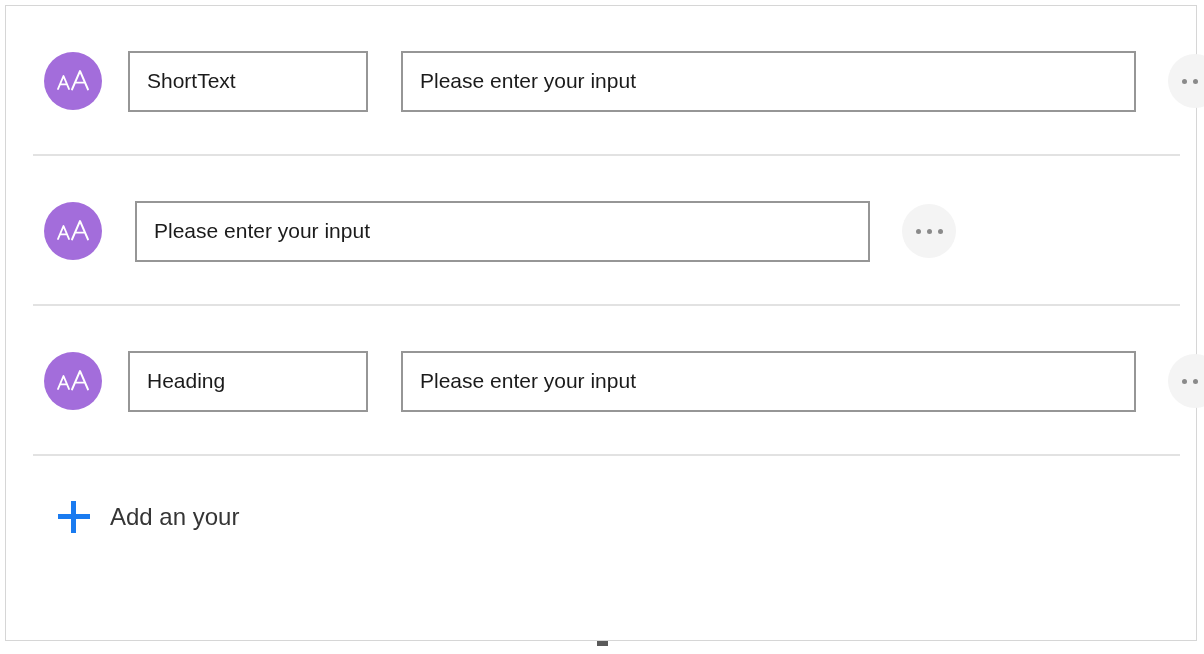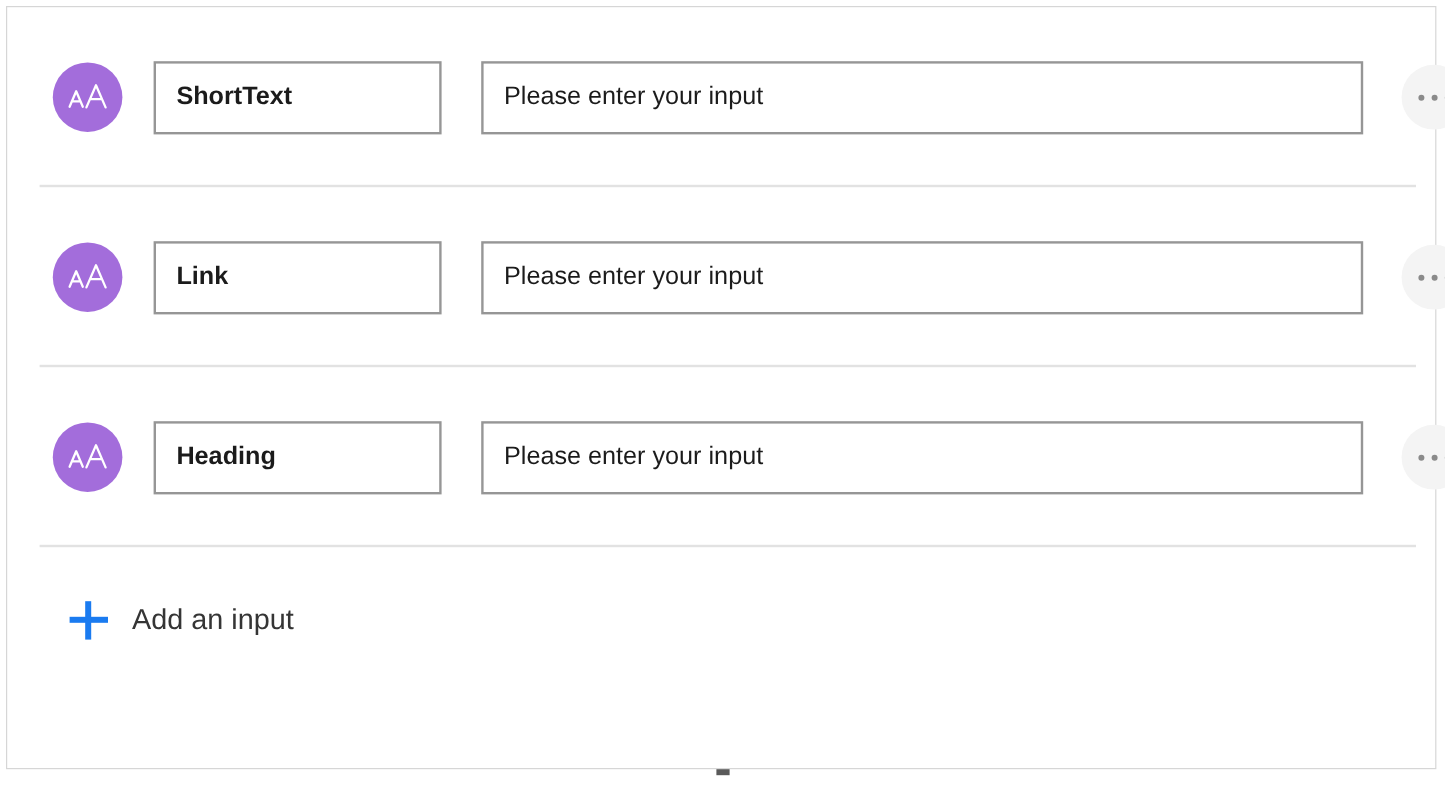--- a/index.html
+++ b/index.html
@@ -133,21 +133,20 @@
     margin-left: 26px;
     border: 2px solid #969696;
     background: #ffffff;
     box-sizing: border-box;
     display: flex;
     align-items: center;
     padding: 0 17px;
     font-size: 21px;
     color: #1b1b1b;
     cursor: text;
-    font-weight: bold;
   }
 
   .value-field {
     flex: 0 0 auto;
     width: 735px;
     height: 61px;
     margin-left: 33px;
     border: 2px solid #969696;
     background: #ffffff;
     box-sizing: border-box;
@@ -251,21 +250,20 @@
       </div>
     </div>
 
     <div class="input-row">
       <div class="type-avatar">
         <svg width="36" height="26" viewBox="0 0 36 26" aria-hidden="true">
           <path d="M3 21 L8.5 8 L14 21 M5.3 16.4 L11.7 16.4" fill="none" stroke="#ffffff" stroke-width="1.9" stroke-linecap="round" stroke-linejoin="round"></path>
           <path d="M17 21.5 L25 3 L33 21.5 M20 14.6 L30 14.6" fill="none" stroke="#ffffff" stroke-width="1.9" stroke-linecap="round" stroke-linejoin="round"></path>
         </svg>
       </div>
-      <div class="name-field">Link</div>
       <div class="value-field">Please enter your input</div>
       <div class="row-menu">
         <span></span>
         <span></span>
         <span></span>
       </div>
     </div>
 
     <div class="input-row">
       <div class="type-avatar">
@@ -278,19 +276,19 @@
       <div class="value-field">Please enter your input</div>
       <div class="row-menu">
         <span></span>
         <span></span>
         <span></span>
       </div>
     </div>
 
     <div class="add-input">
       <div class="plus-icon"></div>
-      <div class="add-label">Add an input</div>
+      <div class="add-label">Add an your</div>
     </div>
 
   </div>
 </div>
 
 <div class="connector-stub"></div>
 
 </body></html>

